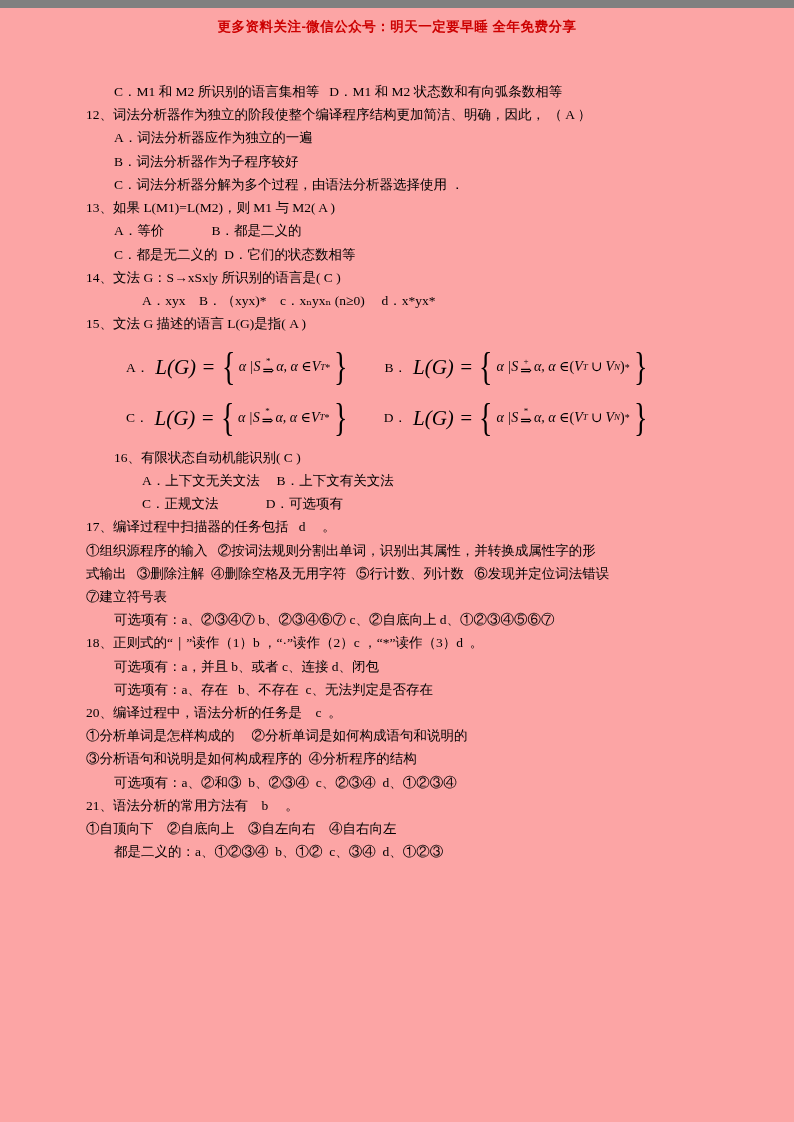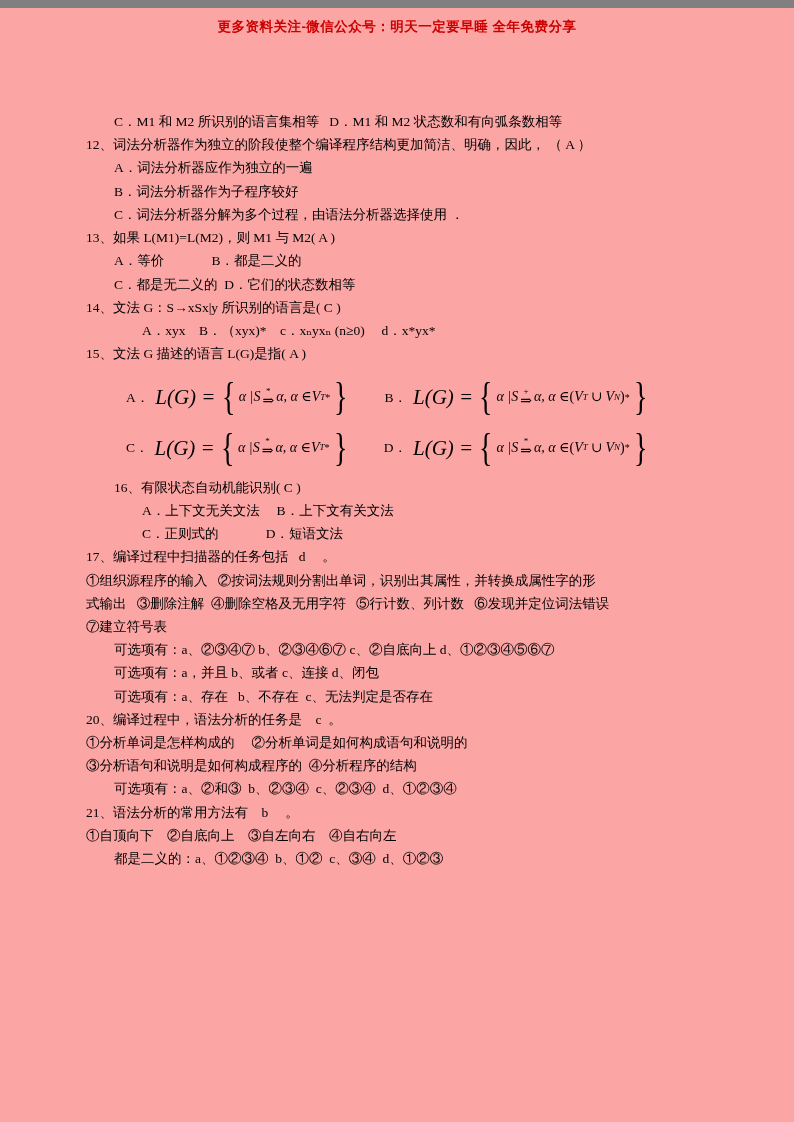--- a/index.html
+++ b/index.html
@@ -24,21 +24,21 @@
     color: #cc0000;
     font-size: 13.5px;
     font-weight: bold;
     font-family: "Liberation Sans", "DejaVu Sans", sans-serif;
     letter-spacing: 0.5px;
     padding-top: 10px;
   }
   .content {
     position: absolute;
     left: 86px;
-    top: 102px;
+    top: 72px;
     width: 640px;
     font-size: 13.5px;
     line-height: 1.72;
     color: #000000;
   }
   .line {
     white-space: pre-wrap;
     margin: 0;
   }
   .indent1 { padding-left: 0; }
@@ -201,26 +201,27 @@
           </span>
           α, α ∈ <span class="paren">(</span><i>V</i><span class="vsub">T</span> <span class="cup">∪</span> <i>V</i><span class="vsub">N</span><span class="paren">)</span><span class="supstar">*</span>
         </span>
         <span class="brace-r">}</span>
       </div>
     </div>
 
     <div>
       <p class="line indent2">16、有限状态自动机能识别( C )</p>
       <p class="line indent3">A．上下文无关文法     B．上下文有关文法</p>
-      <p class="line indent3">C．正则式的              D．短语文法</p>
+      <p class="line indent3">C．正规文法              D．可选项有</p>
       <p class="line indent1">17、编译过程中扫描器的任务包括   d     。</p>
       <p class="line indent1">①组织源程序的输入   ②按词法规则分割出单词，识别出其属性，并转换成属性字的形</p>
       <p class="line indent1">式输出   ③删除注解  ④删除空格及无用字符   ⑤行计数、列计数   ⑥发现并定位词法错误</p>
       <p class="line indent1">⑦建立符号表</p>
       <p class="line indent2">可选项有：a、②③④⑦ b、②③④⑥⑦ c、②自底向上 d、①②③④⑤⑥⑦</p>
+      <p class="line indent1">18、正则式的“｜”读作（1）b ，“·”读作（2）c ，“*”读作（3）d  。</p>
       <p class="line indent2">可选项有：a，并且 b、或者 c、连接 d、闭包</p>
       <p class="line indent2">可选项有：a、存在   b、不存在  c、无法判定是否存在</p>
       <p class="line indent1">20、编译过程中，语法分析的任务是    c  。</p>
       <p class="line indent1">①分析单词是怎样构成的     ②分析单词是如何构成语句和说明的</p>
       <p class="line indent1">③分析语句和说明是如何构成程序的  ④分析程序的结构</p>
       <p class="line indent2">可选项有：a、②和③  b、②③④  c、②③④  d、①②③④</p>
       <p class="line indent1">21、语法分析的常用方法有    b     。</p>
       <p class="line indent1">①自顶向下    ②自底向上    ③自左向右    ④自右向左</p>
       <p class="line indent2">都是二义的：a、①②③④  b、①②  c、③④  d、①②③</p>
     </div>

